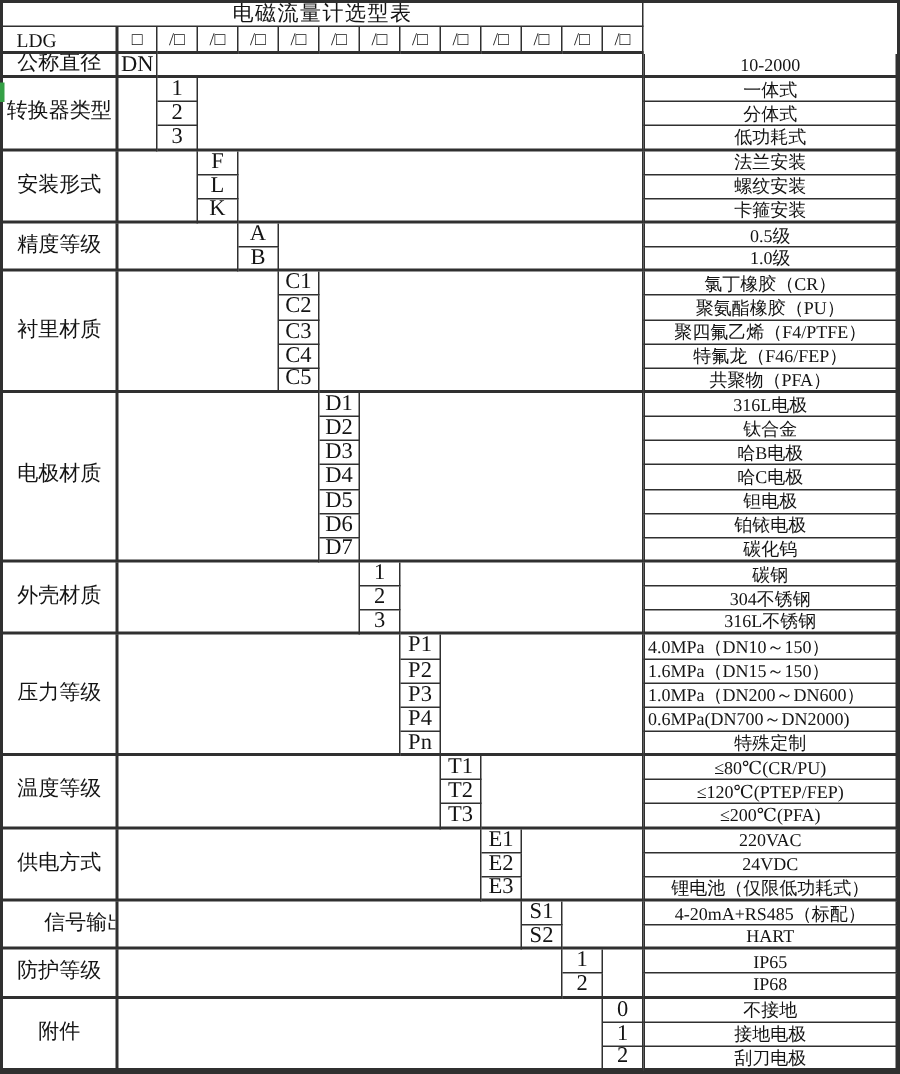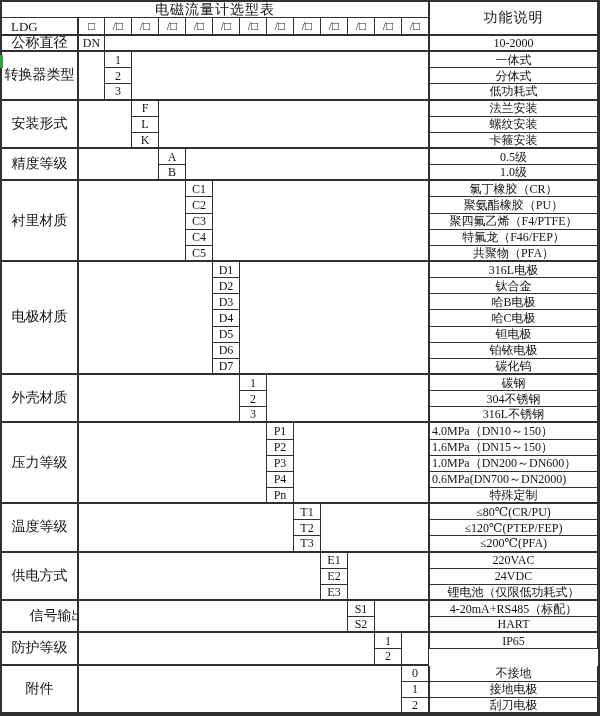--- a/index.html
+++ b/index.html
@@ -20,32 +20,31 @@
     font-size:12px; color:var(--tc);
     overflow:hidden; white-space:nowrap; line-height:1;
   }
   .bb2{ border-bottom-width:2px; }
   .lb{ border-left:1px solid var(--bc); }
   .title{ font-size:14px; letter-spacing:1px; }
   .fhead{ font-size:14px; letter-spacing:1px; }
   .label{ font-size:14px; }
   .model{ justify-content:flex-start; padding-left:9px; font-size:13px; }
   .box{ font-size:12px; }
-  .code{ font-size:12px; }
+  .code{ font-size:15px; }
   .func{ border-left:1px solid var(--bc); }
   .func.al{ justify-content:flex-start; padding-left:2px; }
   #green-mark{ position:absolute; left:0; top:55px; width:3px; height:13px; }
 </style>
 </head>
 <body>
 
 <div id="stage">
   <div id="sheet">
     <div class="c title" style="grid-column:1/15; grid-row:1;">电磁流量计选型表</div>
-    <div class="c fhead func bb2" style="grid-column:15/16; grid-row:1/3;">功能说明</div>
     <div class="c model bb2" style="grid-column:1; grid-row:2;">LDG</div>
     <div class="c box lb bb2" style="grid-column:2; grid-row:2;">□</div>
 
   <div class="c box bb2" style="grid-area: 2 / 3;">/□</div>
       <div class="c box bb2" style="grid-area: 2 / 4;">/□</div>
       <div class="c box bb2" style="grid-area: 2 / 5;">/□</div>
       <div class="c box bb2" style="grid-area: 2 / 6;">/□</div>
       <div class="c box bb2" style="grid-area: 2 / 7;">/□</div>
       <div class="c box bb2" style="grid-area: 2 / 8;">/□</div>
       <div class="c box bb2" style="grid-area: 2 / 9;">/□</div>
@@ -158,20 +157,21 @@
       <div class="c code" style="grid-area: 38 / 12;">S1</div>
       <div class="c func" style="grid-area: 38 / 15;">4-20mA+RS485（标配）</div>
       <div class="c code bb2" style="grid-area: 39 / 12;">S2</div>
       <div class="c func bb2" style="grid-area: 39 / 15;">HART</div>
       <div class="c bb2" style="grid-area: 38 / 13 / 40 / 15;"></div>
       <div class="c label bb2" style="grid-area: 40 / 1 / 42;">防护等级</div>
       <div class="c lb bb2" style="grid-area: 40 / 2 / 42 / 13;"></div>
       <div class="c code" style="grid-area: 40 / 13;">1</div>
       <div class="c func" style="grid-area: 40 / 15;">IP65</div>
       <div class="c code bb2" style="grid-area: 41 / 13;">2</div>
+      <div class="c func bb2" style="grid-area: 41 / 15;">IP68</div>
       <div class="c bb2" style="grid-area: 40 / 14 / 42 / 15;"></div>
       <div class="c label bb2" style="grid-area: 42 / 1 / 45;">附件</div>
       <div class="c lb bb2" style="grid-area: 42 / 2 / 45 / 14;"></div>
       <div class="c code" style="grid-area: 42 / 14;">0</div>
       <div class="c func" style="grid-area: 42 / 15;">不接地</div>
       <div class="c code" style="grid-area: 43 / 14;">1</div>
       <div class="c func" style="grid-area: 43 / 15;">接地电极</div>
       <div class="c code bb2" style="grid-area: 44 / 14;">2</div>
       <div class="c func bb2" style="grid-area: 44 / 15;">刮刀电极</div>
     </div>

